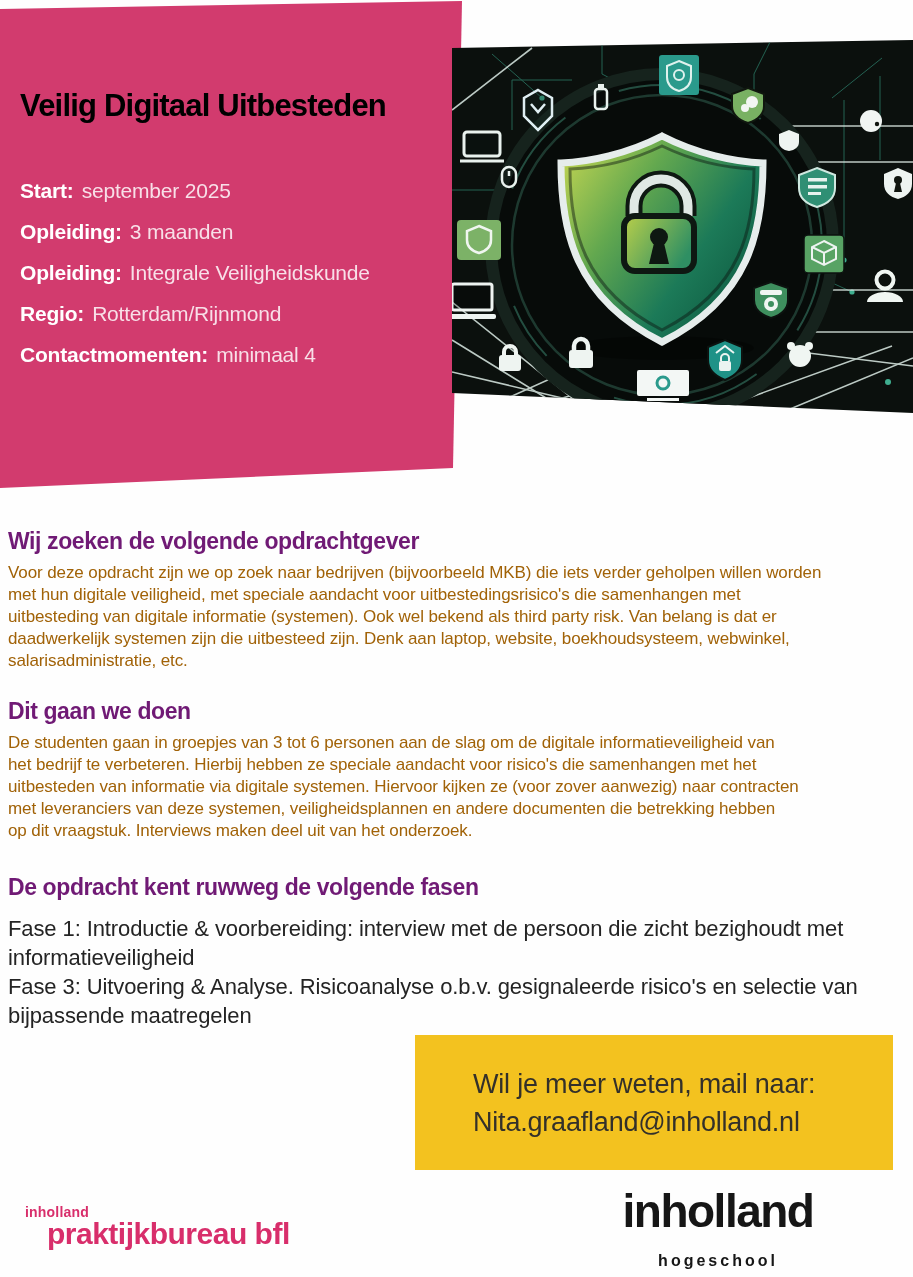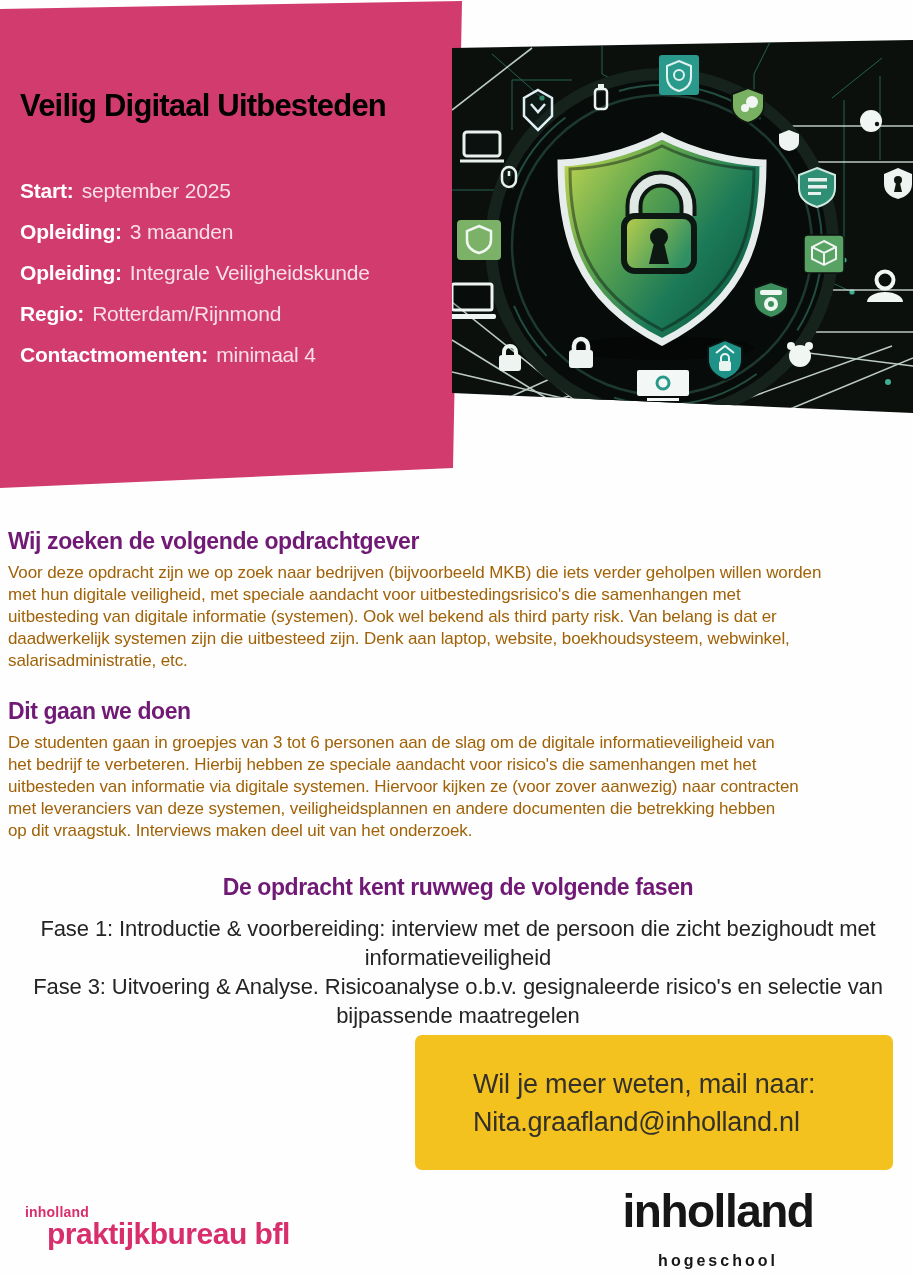--- a/index.html
+++ b/index.html
@@ -33,30 +33,29 @@
   .section{position:absolute;left:8px;width:900px;}
   .section h2{
     margin:0;font-size:23px;font-weight:bold;color:#701a75;letter-spacing:-0.4px;
   }
   .section .body{
     margin:7px 0 0 0;font-size:17px;line-height:22px;color:#a16207;
     white-space:pre-line;letter-spacing:-0.1px;
   }
   #section-0{top:528px;}
   #section-1{top:698px;}
-  #section-2{top:874px;text-align:center;}
+  #section-2{top:874px;}
   .phases{margin-top:13px;}
   .phase-line{font-size:22px;line-height:29px;color:#242424;white-space:pre-line;letter-spacing:-0.1px;}
   
   .contact-box{
     position:absolute;left:415px;top:1035px;width:478px;height:135px;
     background:#f3c21f;box-sizing:border-box;
     display:flex;flex-direction:column;justify-content:center;
     padding-left:58px;
-    border-radius:7px;
   }
   .contact-line{font-size:27px;line-height:38px;color:#33302a;letter-spacing:-0.2px;}
   
   .footer-left{position:absolute;left:25px;top:1204px;color:#d82e6b;}
   .fl-top{font-size:14px;font-weight:bold;letter-spacing:0.2px;}
   .fl-bottom{font-size:30px;font-weight:bold;margin:-3px 0 0 22px;letter-spacing:-0.5px;}
   .footer-right{position:absolute;left:600px;top:1186px;width:236px;text-align:center;color:#161616;}
   .fr-name{font-size:46px;font-weight:bold;letter-spacing:-1.5px;line-height:50px;}
   .fr-sub{font-size:16px;font-weight:bold;letter-spacing:3px;margin-top:16px;}
 </style>

